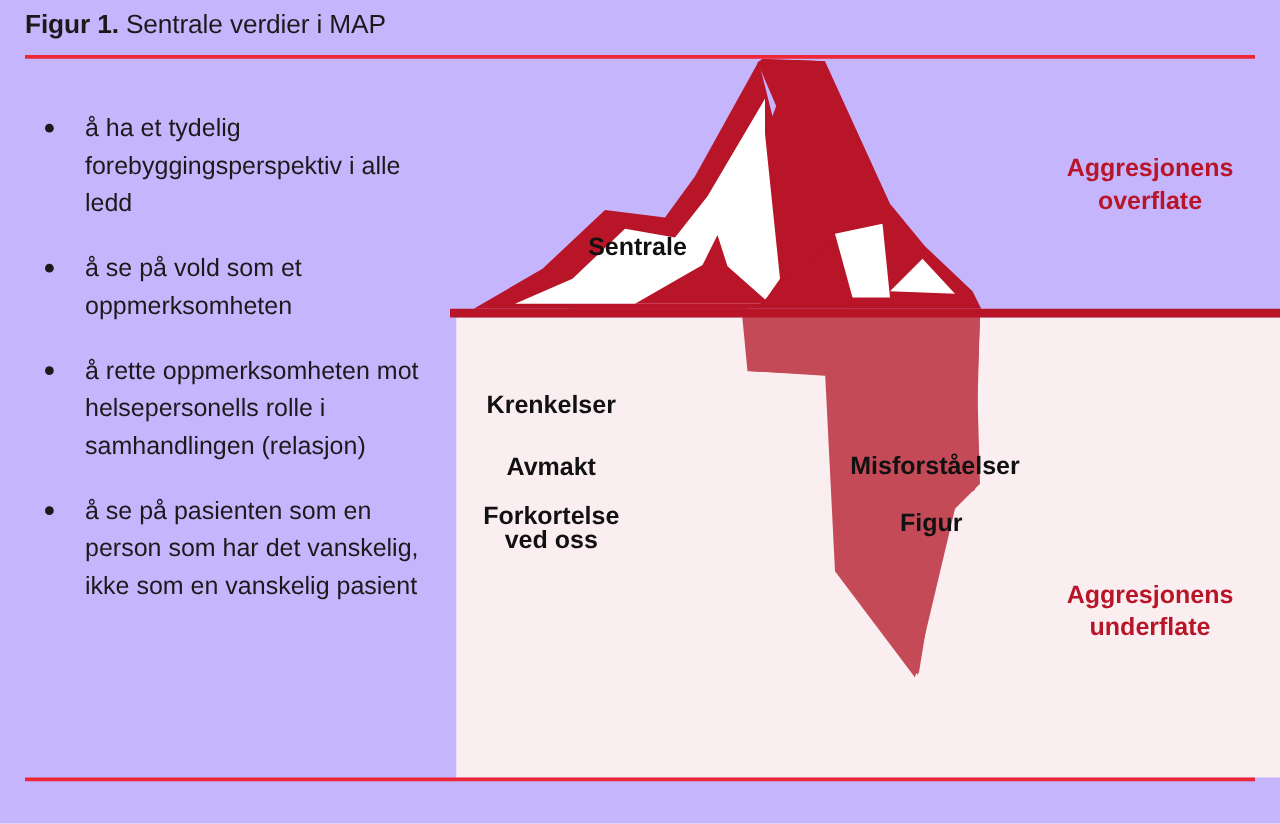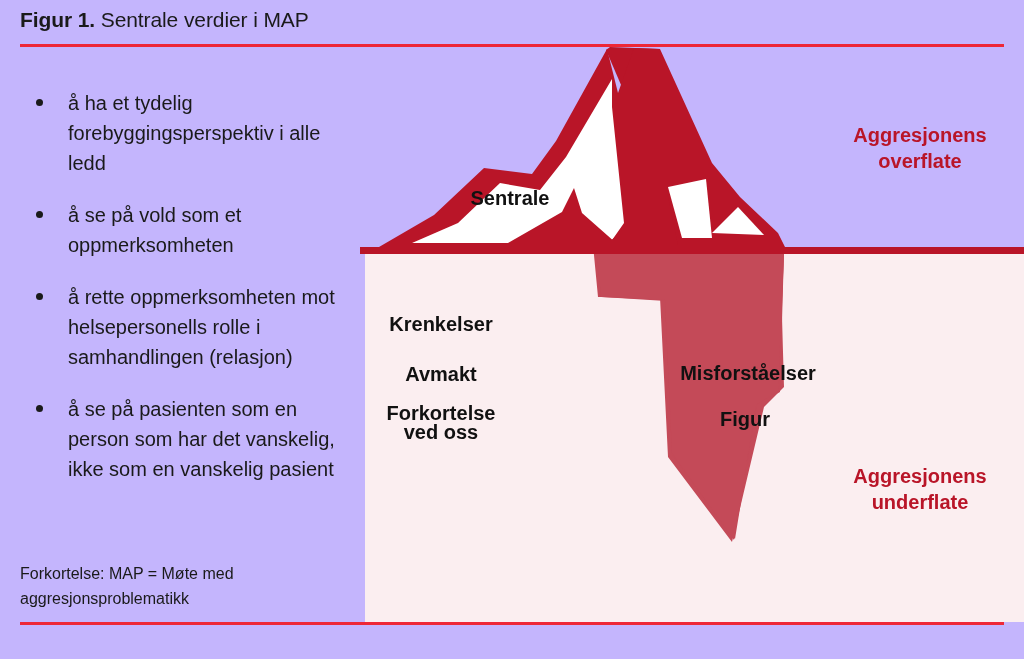--- a/index.html
+++ b/index.html
@@ -183,21 +183,20 @@
     </div>
     <div class="bullet-item">
       <span class="dot"></span>
       <span>å se på pasienten som
 en person som har det
 vanskelig, ikke som en
 vanskelig pasient</span>
     </div>
   </div>
 
-  <div class="footnote">Forkortelse: MAP = Møte med aggresjonsproblematikk</div>
 
   <div class="diagram">
 
     <div class="water-panel"></div>
 
     <svg class="iceberg-svg" viewBox="0 0 664 575">
 
       <polygon fill="#c44a58" points="88,204 424,204 420,200 424,340 404,360 372,495 308,410 300,250 238,250 226,125 88,204"></polygon>
       <polygon fill="#c44a58" points="88,204 424,204 420,345 396,357 374,492 312,408 305,253 241,250 230,127"></polygon>
 

